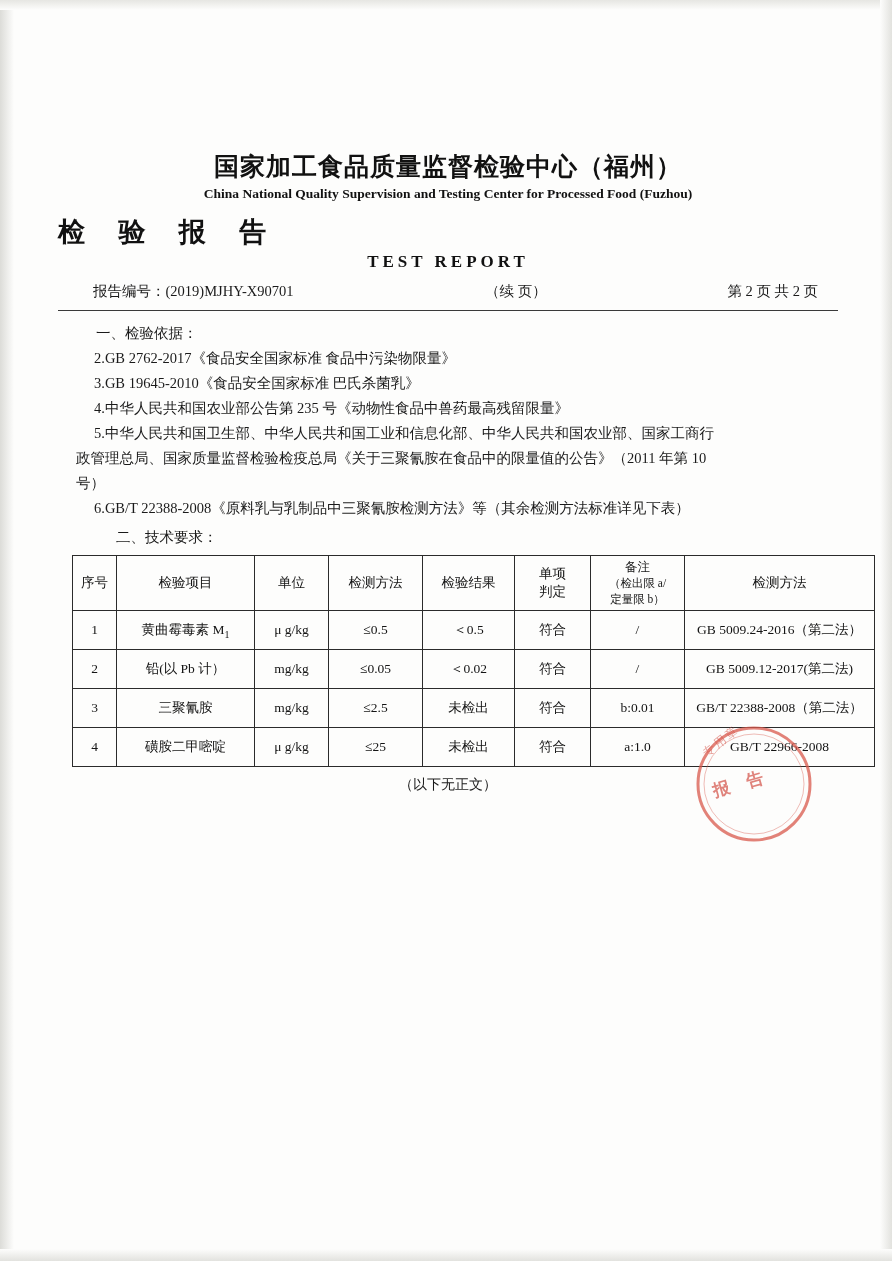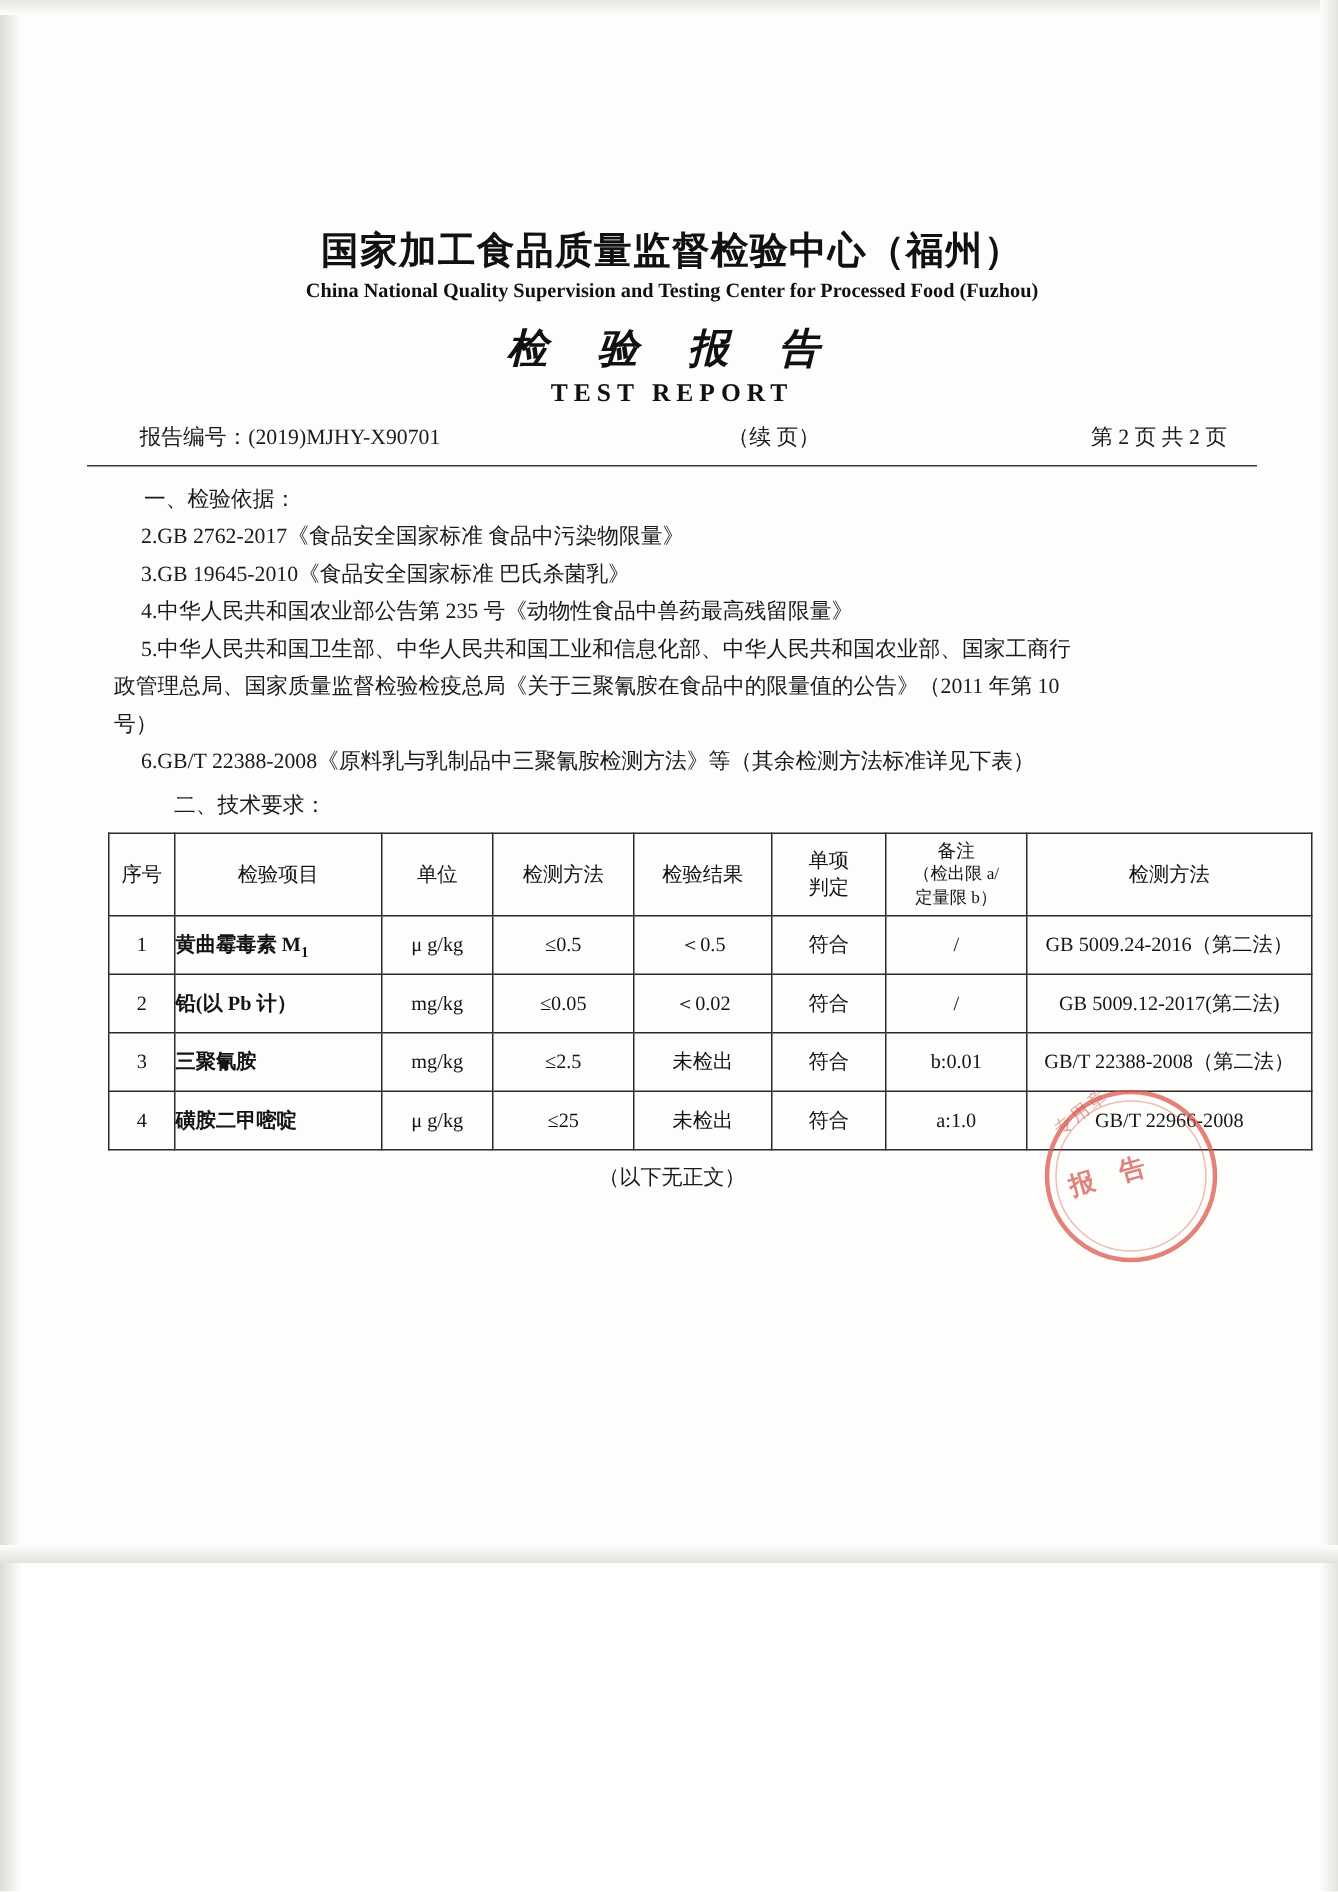--- a/index.html
+++ b/index.html
@@ -12,21 +12,21 @@
     height: 1261px;
     position: relative;
     font-family: "Liberation Serif", serif;
     color: #1a1a1a;
     overflow: hidden;
   }
   .page {
     position: absolute;
     left: 0; top: 0;
     width: 892px;
-    height: 1042px;
+    height: 1261px;
     background: #fdfdfc;
   }
   
   .scan-edge-left {
     position: absolute; left: 0; top: 0; width: 14px; height: 1261px;
     background: linear-gradient(to right, #dcdcd8, #fdfdfc);
   }
   .scan-edge-top {
     position: absolute; left: 0; top: 0; width: 892px; height: 10px;
     background: linear-gradient(to bottom, #e6e6e2, #fdfdfc);
@@ -57,28 +57,27 @@
   }
   .title-en {
     text-align: center;
     font-family: "Liberation Serif", serif;
     font-weight: bold;
     font-size: 13.5px;
     margin-top: 3px;
     color: #111;
   }
   .title-report-cn {
-    text-align: center;
+    text-align: left;
     font-family: "DejaVu Serif", serif;
     font-weight: bold;
     font-size: 27px;
     letter-spacing: 12px;
     margin-top: 12px;
     color: #111;
-    font-style: italic;
   }
   .title-report-en {
     text-align: center;
     font-family: "Liberation Serif", serif;
     font-weight: bold;
     font-size: 17px;
     letter-spacing: 4px;
     margin-top: 2px;
     color: #111;
   }
@@ -151,22 +150,21 @@
     height: 54px;
     font-weight: normal;
     font-size: 13.5px;
     line-height: 1.35;
   }
   table.result tbody td {
     height: 38px;
     font-size: 13.5px;
   }
   table.result tbody td.left-pad {
-    text-align: left;
-    font-weight: bold;
+    text-align: center;
   }
   .col-no { width: 44px; }
   .col-item { width: 138px; }
   .col-unit { width: 74px; }
   .col-req { width: 94px; }
   .col-res { width: 92px; }
   .col-judge { width: 76px; }
   .col-note { width: 94px; }
   .col-method { width: 190px; }
 

